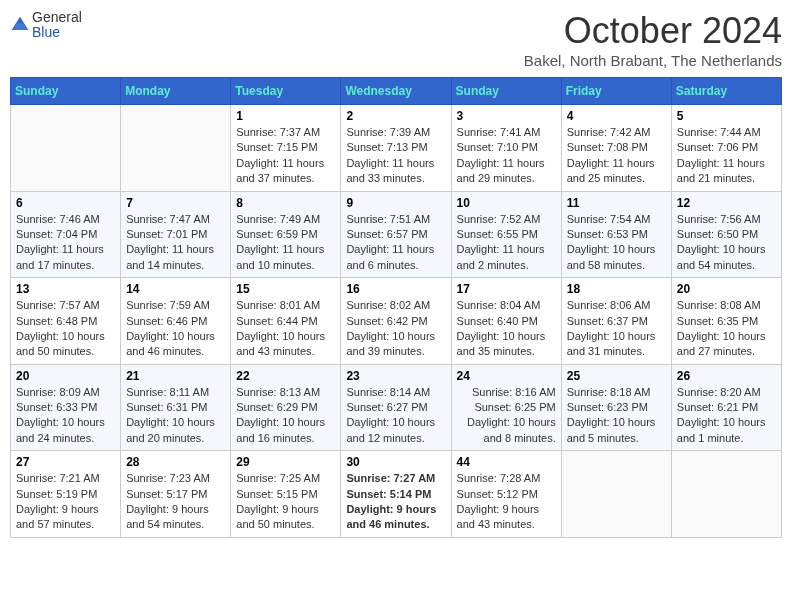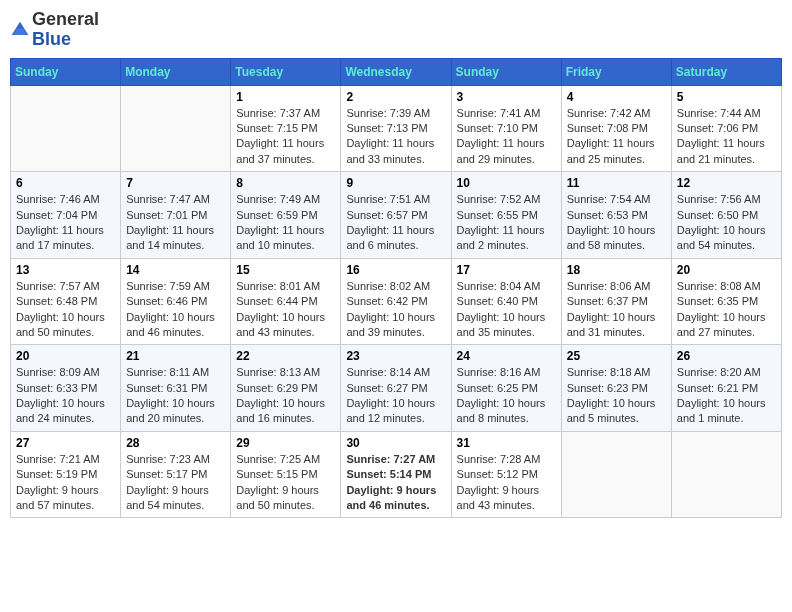--- a/index.html
+++ b/index.html
@@ -15,22 +15,22 @@
       justify-content: space-between;
       align-items: flex-start;
       margin-bottom: 8px;
     }
     .logo {
       display: flex;
       align-items: center;
       gap: 2px;
     }
     .logo-text {
-      font-size: 18px;
-      font-weight: bold;
+      font-size: 14px;
+      font-weight: normal;
       line-height: 1.1;
     }
     .logo-general { color: #333; }
     .logo-blue { color: #2255aa; }
     .logo-icon {
       width: 20px;
       height: 20px;
     }
     .title-block {
       text-align: right;
@@ -92,20 +92,24 @@
       <polygon points="12,2 22,18 2,18" fill="#3366cc"></polygon>
       <polygon points="8,10 16,10 20,18 4,18" fill="#5588ee" opacity="0.5"></polygon>
     </svg>
     <div>
       <div class="logo-text">
         <span class="logo-general">General</span><br>
         <span class="logo-blue">Blue</span>
       </div>
     </div>
   </div>
+  <div class="title-block">
+    <div class="month-title">October 2024</div>
+    <div class="subtitle">Bakel, North Brabant, The Netherlands</div>
+  </div>
 </div>
 
 <table class="calendar">
   <thead>
     <tr>
     <th>Sunday</th>
         <th>Monday</th>
         <th>Tuesday</th>
         <th>Wednesday</th>
         <th>Sunday</th>
@@ -256,21 +260,21 @@
 Daylight: 10 hours and 16 minutes.</div>
         </td>
         <td>
           <span class="day-num">23</span>
           <div class="day-info" style="white-space: pre-line;">Sunrise: 8:14 AM
 Sunset: 6:27 PM
 Daylight: 10 hours and 12 minutes.</div>
         </td>
         <td>
           <span class="day-num">24</span>
-          <div class="day-info" style="white-space: pre-line;">Sunrise: 8:16 AM
+          <div class="day-info" style="white-space: pre-line; text-align: right;">Sunrise: 8:16 AM
 Sunset: 6:25 PM
 Daylight: 10 hours and 8 minutes.</div>
         </td>
         <td>
           <span class="day-num">25</span>
           <div class="day-info" style="white-space: pre-line;">Sunrise: 8:18 AM
 Sunset: 6:23 PM
 Daylight: 10 hours and 5 minutes.</div>
         </td>
         <td>
@@ -299,21 +303,21 @@
 Sunset: 5:15 PM
 Daylight: 9 hours and 50 minutes.</div>
         </td>
         <td>
           <span class="day-num">30</span>
           <div class="day-info" style="white-space: pre-line; font-weight: bold;">Sunrise: 7:27 AM
 Sunset: 5:14 PM
 Daylight: 9 hours and 46 minutes.</div>
         </td>
         <td>
-          <span class="day-num">31</span>
+          <span class="day-num">44</span>
           <div class="day-info" style="white-space: pre-line;">Sunrise: 7:28 AM
 Sunset: 5:12 PM
 Daylight: 9 hours and 43 minutes.</div>
         </td>
         <td class="empty"></td>
         <td class="empty"></td>
       </tr>
     </tbody>
 </table>
 

